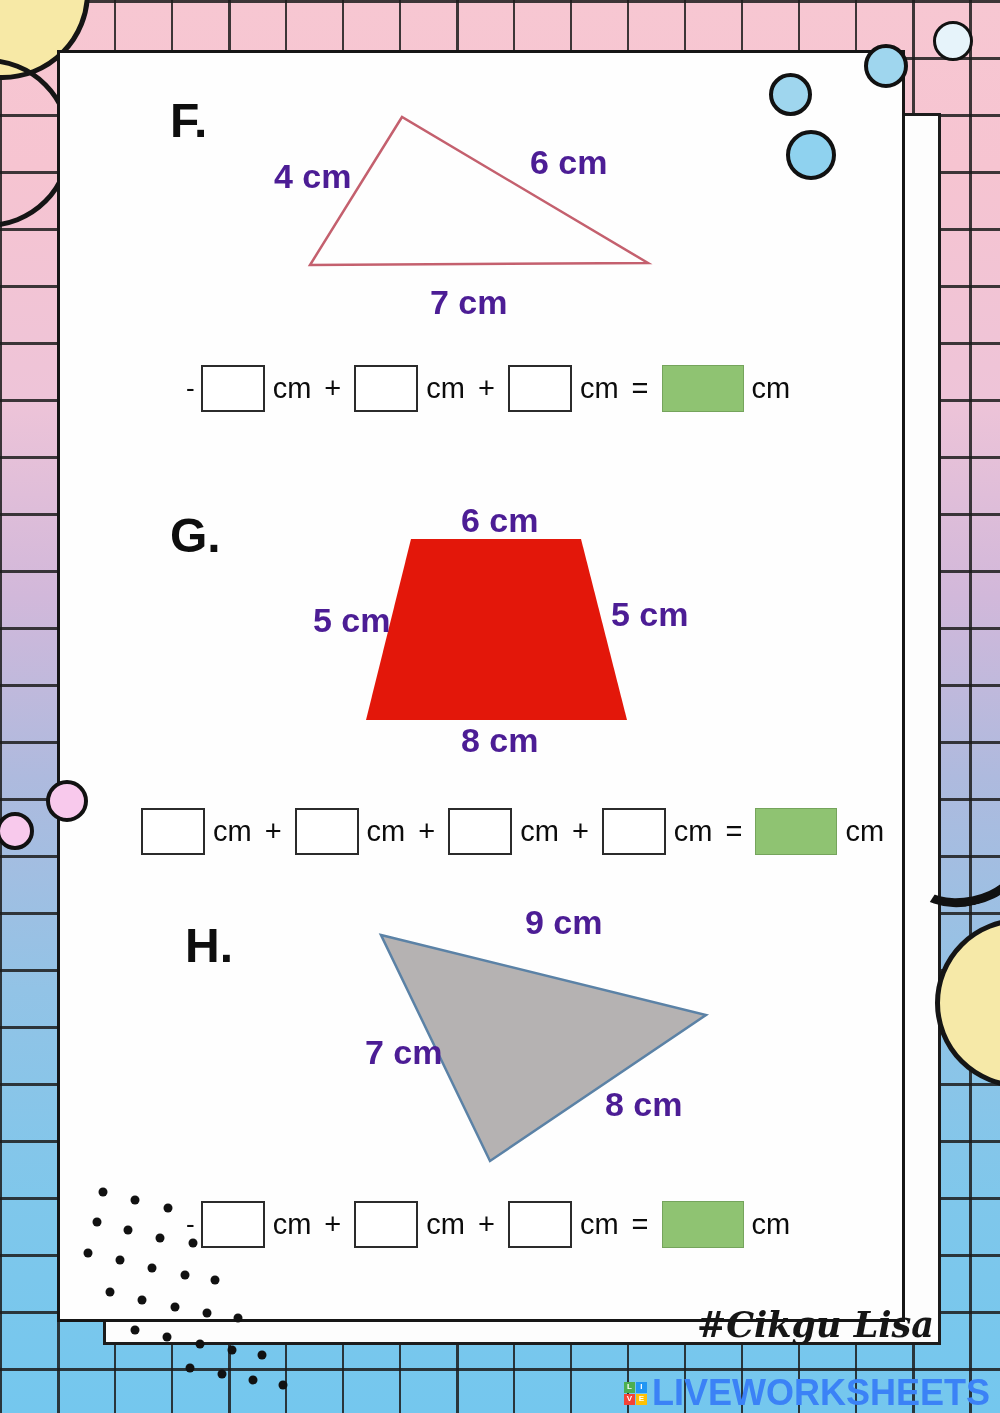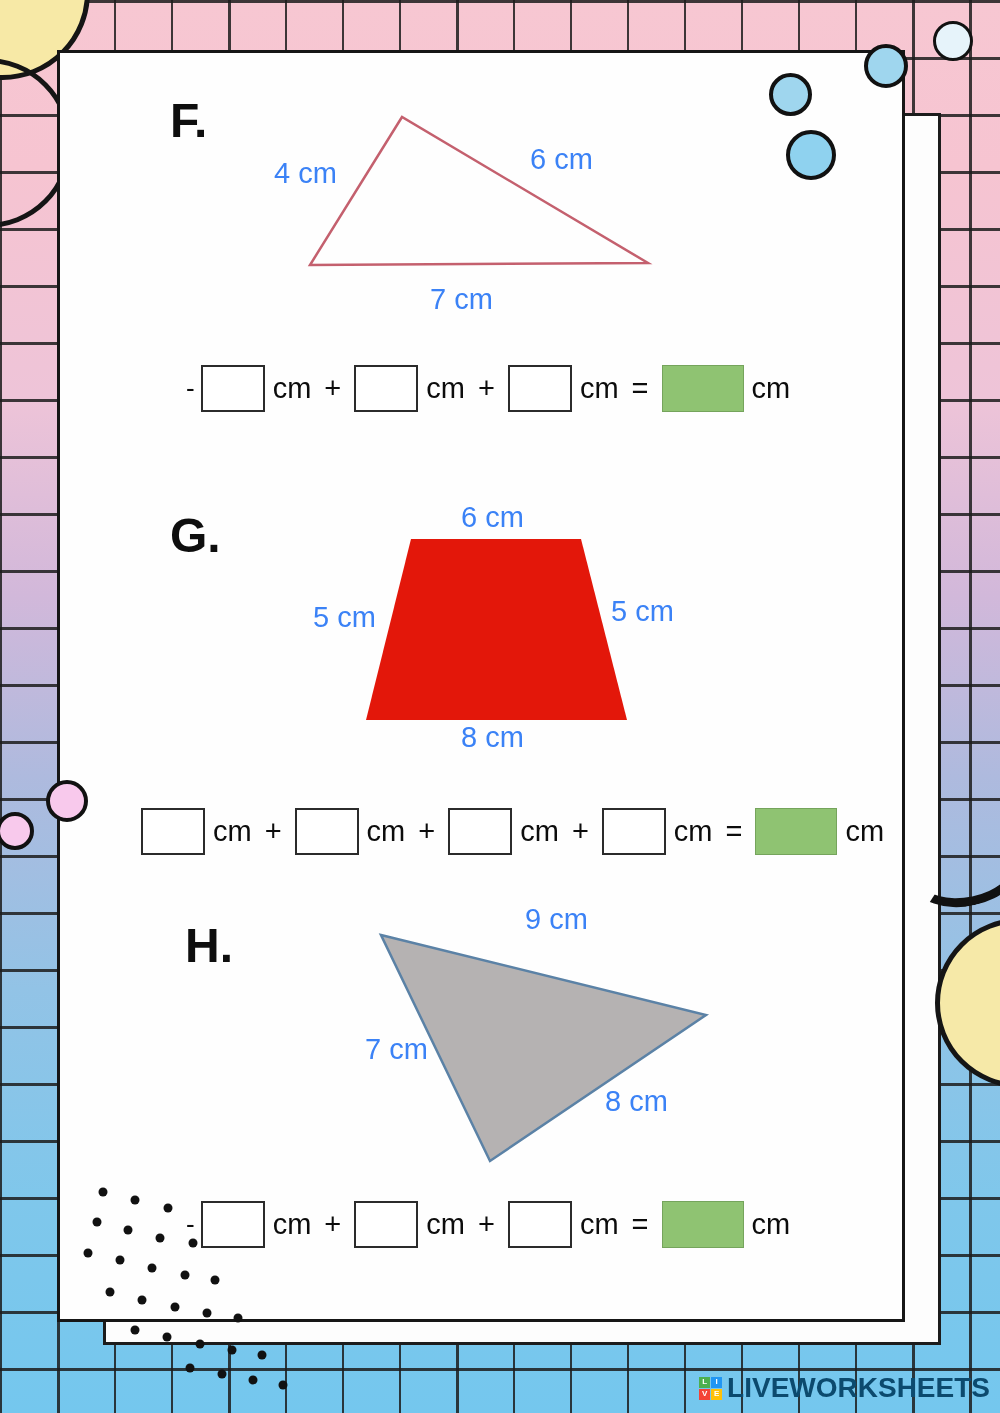--- a/index.html
+++ b/index.html
@@ -22,21 +22,21 @@
   .sheet-back {
     position:absolute; left:103px; top:113px; width:838px; height:1232px;
     background:#fdfdfd; border:3px solid #1c1c1c; z-index:1;
   }
   .sheet {
     position:absolute; left:57px; top:50px; width:848px; height:1272px;
     background:#fefefe; border:3px solid #161616; z-index:2;
   }
 
   .sec-label { position:absolute; font-size:48px; font-weight:700; color:#0e0e0e; }
-  .mlabel   { position:absolute; font-size:29px; font-weight:400; color:#3b82f6; white-space:nowrap; }
+  .mlabel   { position:absolute; font-size:34px; font-weight:700; color:#4c1d95; white-space:nowrap; }
   .shape    { position:absolute; }
 
   .eq {
     position:absolute; display:flex; align-items:center; gap:8px;
     font-size:29px; font-weight:500; color:#0c0c0c;
   }
   .abox { width:64px; height:47px; background:#fff; border:2px solid #2b2b2b; display:inline-block; flex:none; }
   .gbox { width:82px; height:47px; background:#8fc372; border:1px solid #75a45c; display:inline-block; flex:none; }
   .dash { font-size:26px; margin-right:-2px; }
   .op   { margin:0 5px; }
@@ -60,21 +60,21 @@
     transform:rotate(-12deg); background:transparent;
   }
   .dots-svg { position:absolute; left:60px; top:1175px; z-index:3; }
 
   .signature {
     position:absolute; right:66px; top:1304px; z-index:4;
     font-family:"DejaVu Serif",serif; font-style:italic; font-weight:700;
     font-size:35px; color:#161616; white-space:nowrap;
   }
   .brand { position:absolute; right:10px; top:1372px; z-index:4; display:flex; align-items:center; gap:5px; }
-  .brand-text { font-size:28px; font-weight:700; color:#0c4a6e; letter-spacing:0; font-family:"Liberation Sans",sans-serif; }
+  .brand-text { font-size:36px; font-weight:700; color:#3b82f6; letter-spacing:0; font-family:"Liberation Sans",sans-serif; }
   .logo { display:grid; grid-template-columns:11px 11px; grid-auto-rows:11px; gap:1px; }
   .logo span { display:flex; align-items:center; justify-content:center; font-size:8px; font-weight:700; color:#fff; line-height:1; }
 </style>
 </head>
 <body>
 
 <div class="stage">
 
   <div class="frame"></div>
 
@@ -195,20 +195,21 @@
         <circle cx="140" cy="169" r="4.5"></circle>
         <circle cx="172" cy="175" r="4.5"></circle>
       <circle cx="202" cy="180" r="4.5"></circle>
         <circle cx="130" cy="193" r="4.5"></circle>
         <circle cx="162" cy="199" r="4.5"></circle>
       <circle cx="193" cy="205" r="4.5"></circle>
         <circle cx="223" cy="210" r="4.5"></circle>
     </g>
   </svg>
 
+  <div class="signature">#Cikgu Lisa</div>
 
   <div class="brand">
     <span class="logo">
       <span style="background:#4caf50">L</span>
       <span style="background:#2196f3">I</span>
       <span style="background:#f44336">V</span>
       <span style="background:#ffc107">E</span>
     </span>
     <span class="brand-text">LIVEWORKSHEETS</span>
   </div>

